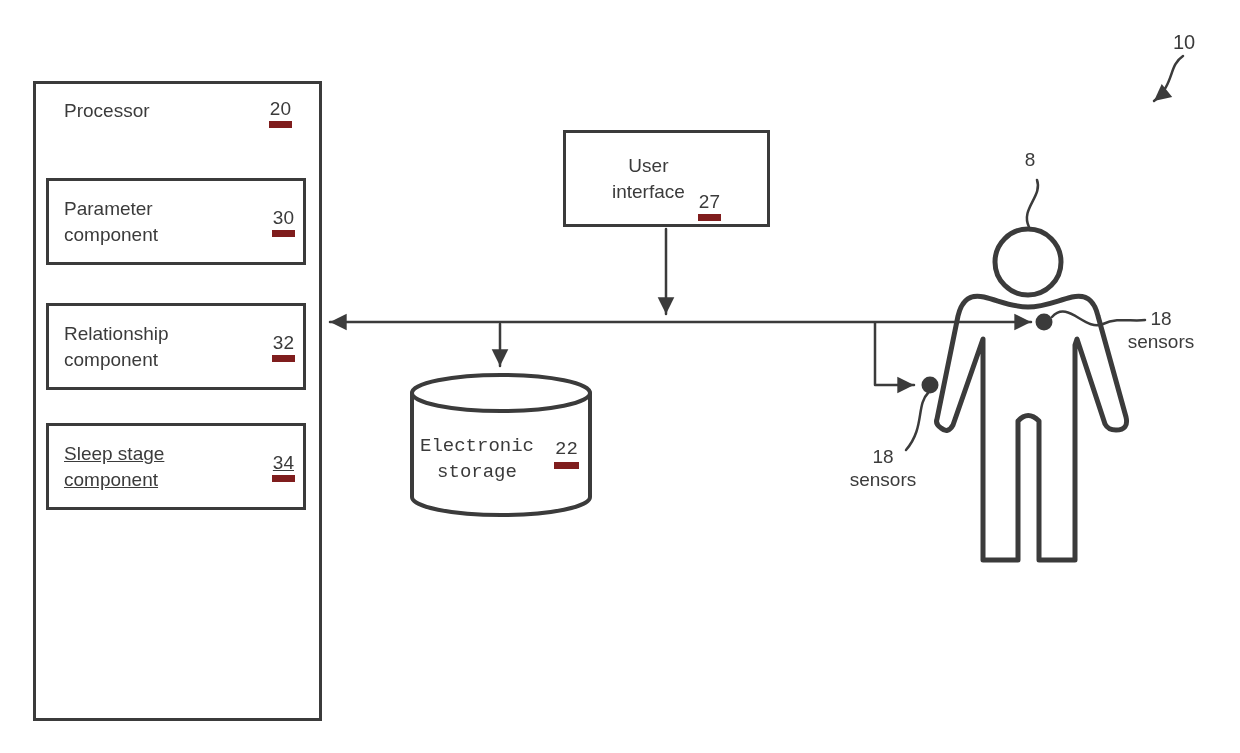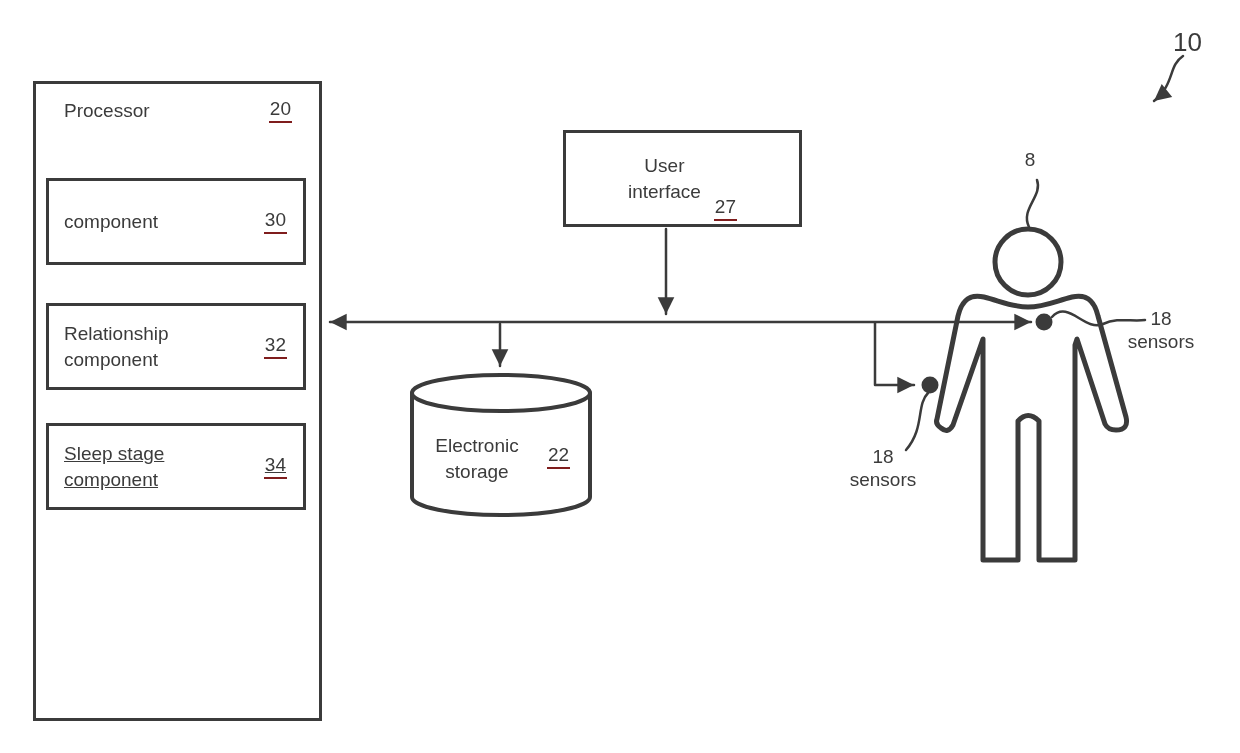--- a/index.html
+++ b/index.html
@@ -5,45 +5,45 @@
   html,body { margin:0; padding:0; background:#ffffff; }
   .stage {
     position:relative; width:1240px; height:753px; overflow:hidden;
     background:#ffffff; color:#3b3b3b;
     font-family:"Liberation Sans", sans-serif;
     font-size:19px; line-height:26px;
   }
   .stage * { box-sizing:border-box; }
   svg.overlay { position:absolute; left:0; top:0; width:1240px; height:753px; pointer-events:none; }
   .box { position:absolute; border:3px solid #3b3b3b; background:transparent; }
-  .num { display:inline-block; border-bottom:2px solid #7f1d1d; padding:0 1px 2px 1px; line-height:21px; }
+  .num { display:inline-block; border-bottom:7px solid #7f1d1d; padding:0 1px 2px 1px; line-height:21px; }
 
   
   .processor { left:33px; top:81px; width:289px; height:640px; background:#ffffff; }
   .processor-head { position:absolute; left:28px; top:14px; width:228px; display:flex; justify-content:space-between; align-items:flex-start; }
 
   
   .comp { position:absolute; left:10px; width:260px; height:87px; border:3px solid #3b3b3b; display:flex; align-items:center; }
   .comp-1 { top:94px; } .comp-2 { top:219px;gap:28px; } .comp-3 { top:339px;text-decoration:underline; }
   .comp-lines { flex:1; padding-left:15px; }
-  .comp .num { margin-right:16px; }
+  .comp .num { margin-right:8px; }
 
   
-  .ui { left:563px; top:130px; width:239px; height:97px; display:flex; align-items:center; justify-content:center; gap:13px; background:#ffffff; }
+  .ui { left:563px; top:130px; width:207px; height:97px; display:flex; align-items:center; justify-content:center; gap:13px; background:#ffffff; }
   .ui-lines { text-align:center; }
   .ui .num { align-self:flex-end; margin-bottom:3px; }
 
   
-  .storage-text { position:absolute; left:420px; top:433px; display:flex; gap:13px; align-items:flex-end; }
+  .storage-text { position:absolute; left:420px; top:433px; display:flex; gap:20px; align-items:flex-end;font-family:Liberation Mono, monospace; }
   .storage-lines { width:114px; text-align:center; }
   .storage-text .num { margin-bottom:16px; }
 
   
   .ref { position:absolute; }
-  .ref-10 { left:1173px; top:29px; font-size:26px; }
+  .ref-10 { left:1173px; top:29px; font-size:20px; }
   .ref-12 { left:1008px; top:147px; width:44px; text-align:center; }
   .sensors-right { left:1117px; top:307px; width:88px; text-align:center; line-height:23px; }
   .sensors-left  { left:838px;  top:445px; width:90px; text-align:center; line-height:23px; }
 </style>
 </head>
 <body>
 
 <div class="stage">
 
   <svg class="overlay" viewBox="0 0 1240 753">
@@ -94,20 +94,21 @@
   </svg>
 
   <div class="box processor">
     <div class="processor-head">
       <span>Processor</span>
       <span class="num">20</span>
     </div>
 
     <div class="comp comp-1">
       <div class="comp-lines">
+        <div>Parameter</div>
         <div>component</div>
       </div>
       <span class="num">30</span>
     </div>
 
     <div class="comp comp-2">
       <div class="comp-lines">
         <div>Relationship</div>
         <div>component</div>
       </div>

